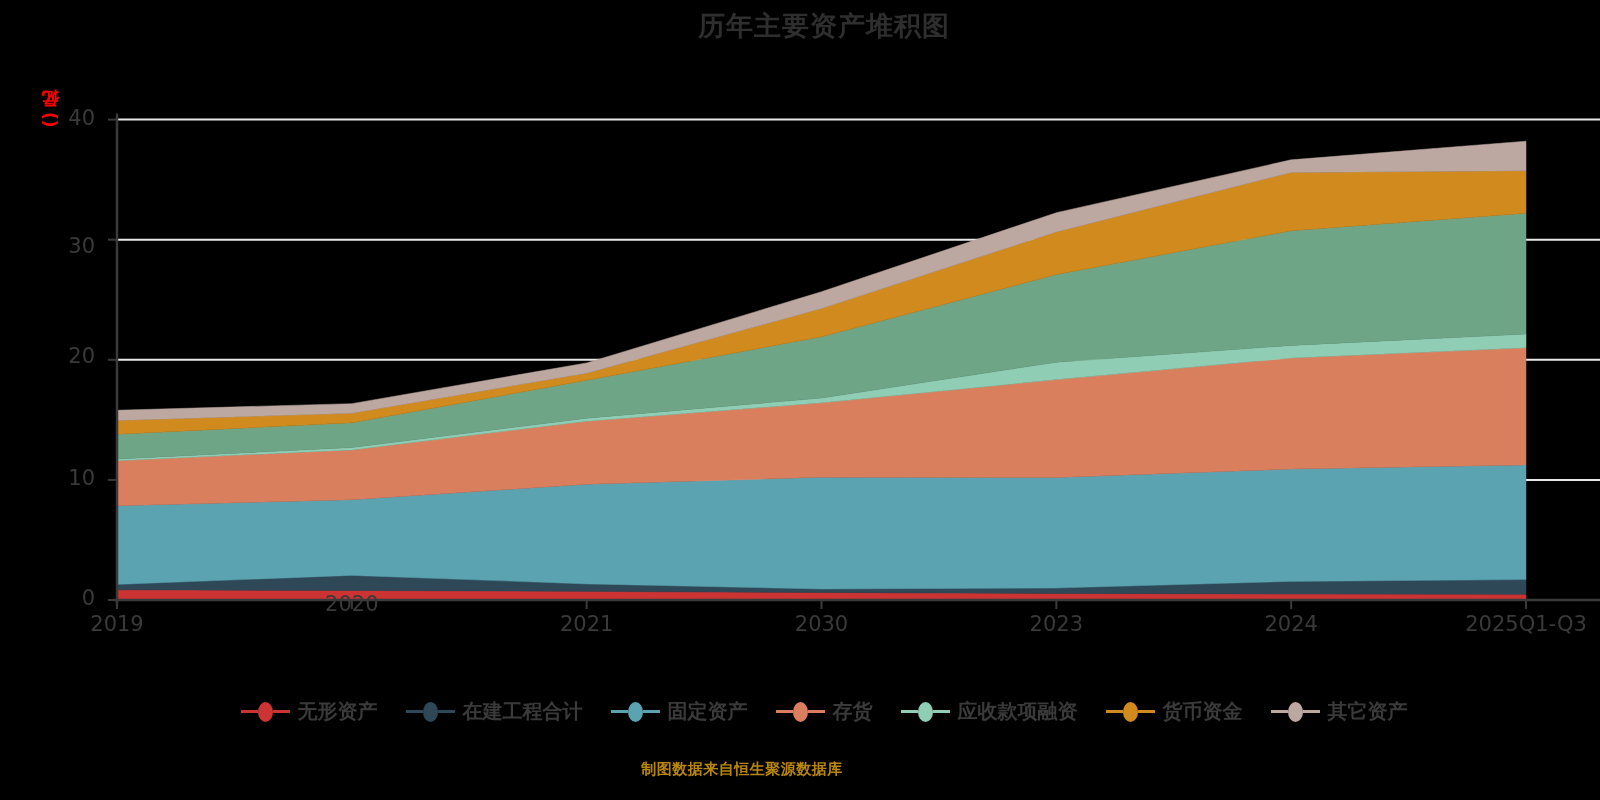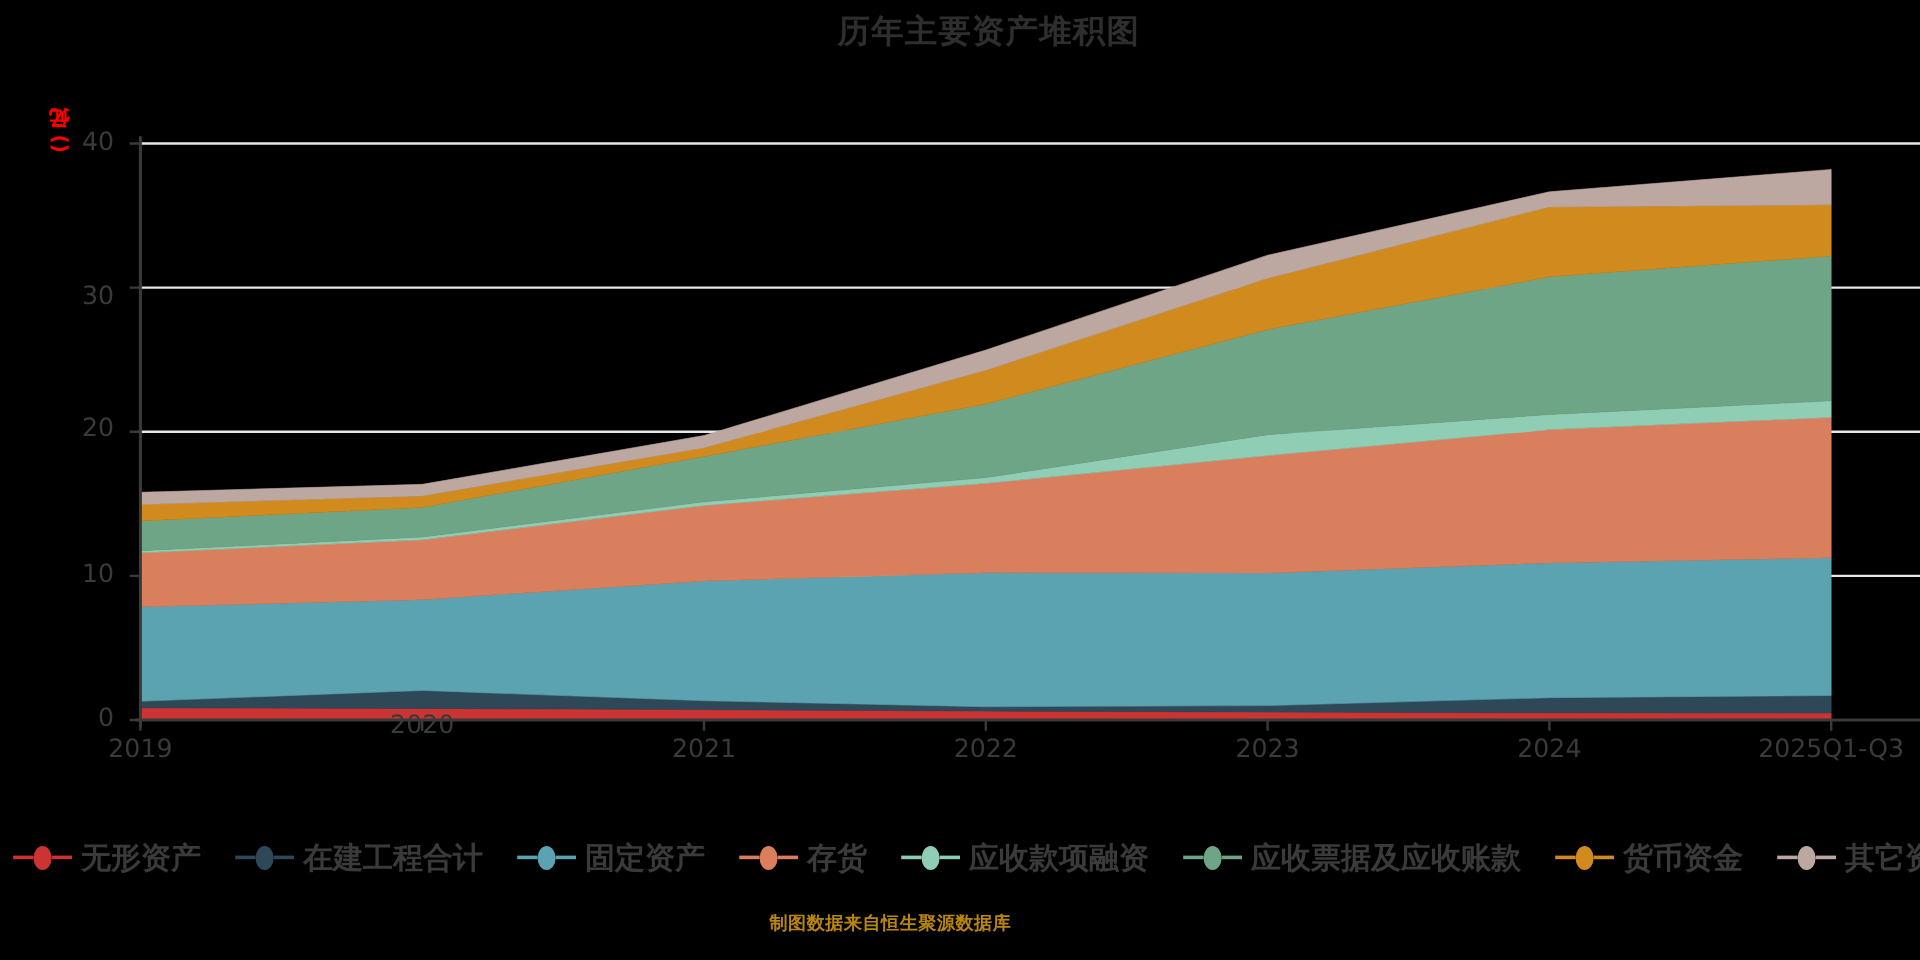--- a/index.html
+++ b/index.html
@@ -82,21 +82,21 @@
     height: 3px;
     display: block;
   }
   .legend-dot {
     width: 15px;
     height: 20px;
     border-radius: 50%;
     display: block;
   }
   .legend-label {
-    font-size: 25px;
+    font-size: 20px;
     color: #3a3a3a;
     font-weight: bold;
     margin-left: 8px;
     white-space: nowrap;
   }
   .footer-note {
     position: absolute;
     left: 0;
     top: 760px;
     width: 1436px;
@@ -149,21 +149,21 @@
       <div class="tick-label ytick" style="left: 11px; top: 586px;">0</div>
       <div class="tick-label ytick" style="left: 11px; top: 465.9px;">10</div>
       <div class="tick-label ytick" style="left: 11px; top: 344px;">20</div>
       <div class="tick-label ytick" style="left: 11px; top: 234px;">30</div>
       <div class="tick-label ytick" style="left: 11px; top: 105.6px; text-align: right;">40</div>
     </div>
   <div id="xtick-layer">
       <div class="tick-label xtick" style="width: 220px; left: -17px; top: 612px;">2019</div>
       <div class="tick-label xtick" style="width: 220px; left: 217.833px; top: 592px;">2020</div>
       <div class="tick-label xtick" style="width: 220px; left: 452.667px; top: 612px;">2021</div>
-      <div class="tick-label xtick" style="width: 220px; left: 687.5px; top: 612px;">2022</div>
+      <div class="tick-label xtick" style="width: 220px; left: 687.5px; top: 612px;">2030</div>
       <div class="tick-label xtick" style="width: 220px; left: 922.333px; top: 612px;">2023</div>
       <div class="tick-label xtick" style="width: 220px; left: 1157.17px; top: 612px;">2024</div>
       <div class="tick-label xtick" style="width: 220px; left: 1392px; top: 612px;">2025Q1-Q3</div>
     </div>
 
   <div class="legend" id="legend">
       <div class="legend-item">
         <span class="legend-line" style="background: rgb(204, 51, 51);"></span>
         <span class="legend-dot" style="background: rgb(204, 51, 51);"></span>
         <span class="legend-line" style="background: rgb(204, 51, 51);"></span>
@@ -187,26 +187,20 @@
         <span class="legend-line" style="background: rgb(217, 127, 94);"></span>
         <span class="legend-label">存货</span>
       </div>
       <div class="legend-item">
         <span class="legend-line" style="background: rgb(143, 205, 181);"></span>
         <span class="legend-dot" style="background: rgb(143, 205, 181);"></span>
         <span class="legend-line" style="background: rgb(143, 205, 181);"></span>
         <span class="legend-label">应收款项融资</span>
       </div>
       <div class="legend-item">
-        <span class="legend-line" style="background: rgb(111, 165, 135);"></span>
-        <span class="legend-dot" style="background: rgb(111, 165, 135);"></span>
-        <span class="legend-line" style="background: rgb(111, 165, 135);"></span>
-        <span class="legend-label">应收票据及应收账款</span>
-      </div>
-      <div class="legend-item">
         <span class="legend-line" style="background: rgb(208, 138, 30);"></span>
         <span class="legend-dot" style="background: rgb(208, 138, 30);"></span>
         <span class="legend-line" style="background: rgb(208, 138, 30);"></span>
         <span class="legend-label">货币资金</span>
       </div>
       <div class="legend-item">
         <span class="legend-line" style="background: rgb(189, 168, 161);"></span>
         <span class="legend-dot" style="background: rgb(189, 168, 161);"></span>
         <span class="legend-line" style="background: rgb(189, 168, 161);"></span>
         <span class="legend-label">其它资产</span>

